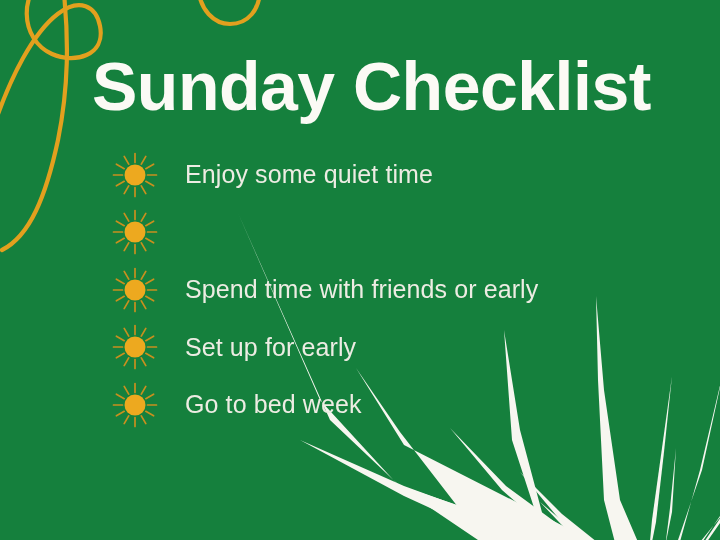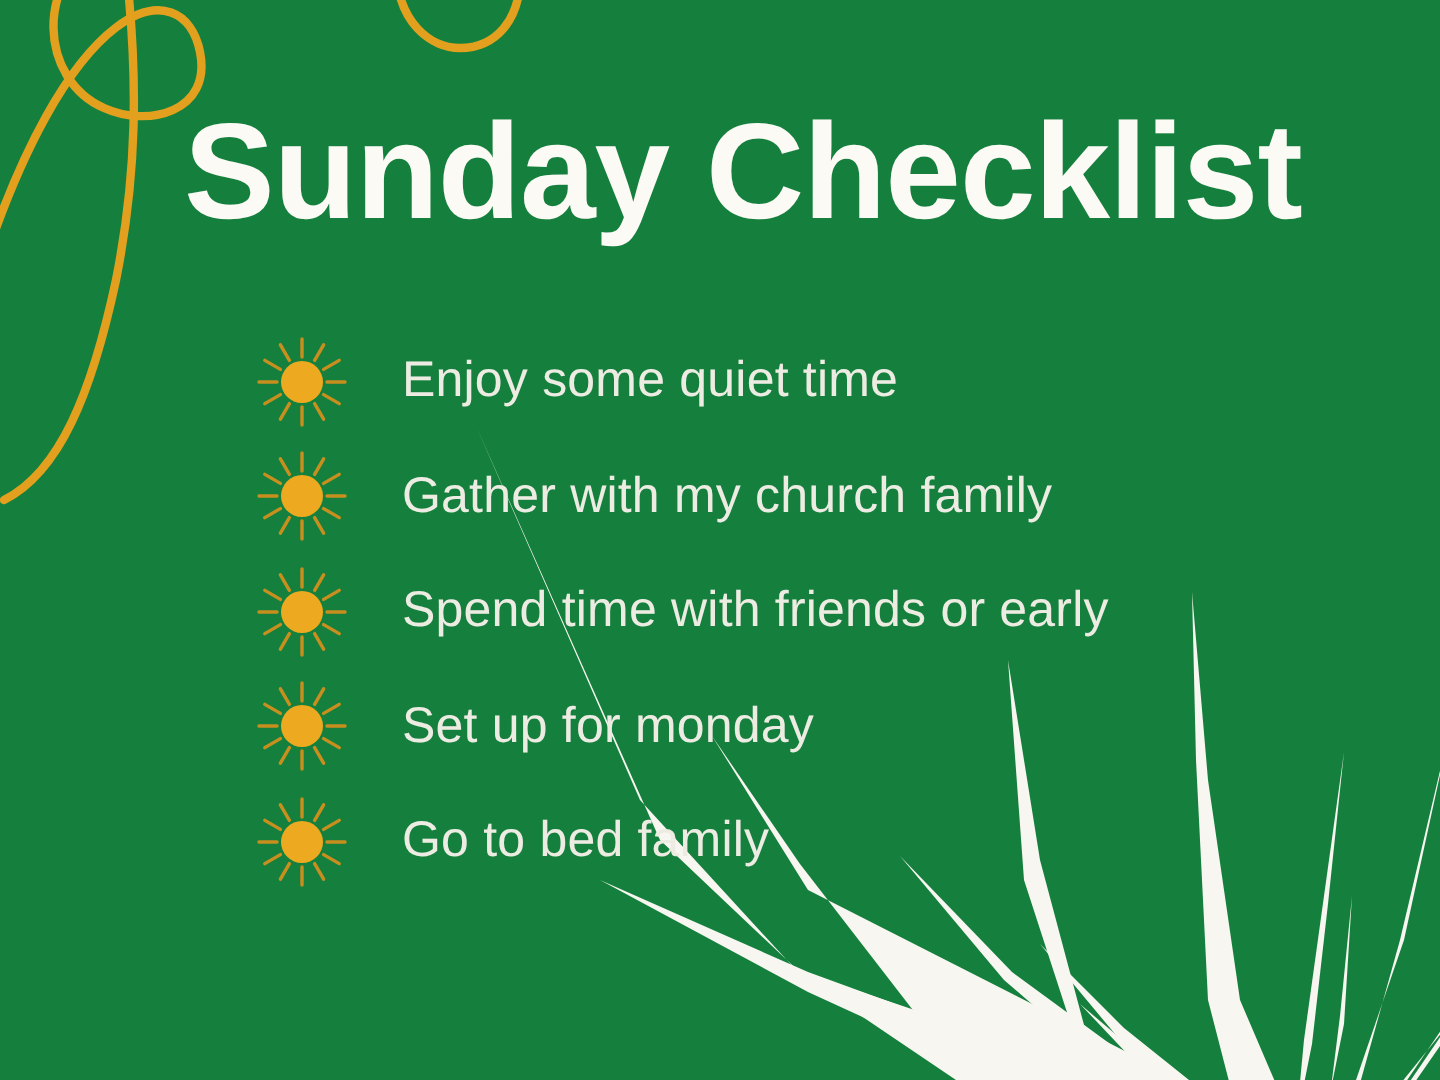--- a/index.html
+++ b/index.html
@@ -50,21 +50,21 @@
     font-weight: 700;
     letter-spacing: -0.5px;
     color: #fbfaf5;
     white-space: nowrap;
   }
 
   .checklist {
     position: absolute;
     left: 108px;
     top: 146px;
-    margin: 16px;
+    margin: 0;
     padding: 0;
     list-style: none;
   }
 
   .checklist-item {
     display: flex;
     align-items: center;
     height: 57.5px;
   }
 
@@ -155,21 +155,20 @@
             <line x1="37.8" y1="33.3" x2="45.6" y2="37.8"></line>
             <line x1="33.3" y1="37.8" x2="37.8" y2="45.6"></line>
             <line x1="27" y1="39.5" x2="27" y2="48.5"></line>
             <line x1="20.7" y1="37.8" x2="16.2" y2="45.6"></line>
             <line x1="16.2" y1="33.3" x2="8.4" y2="37.8"></line>
             <line x1="14.5" y1="27" x2="5.5" y2="27"></line>
             <line x1="16.2" y1="20.7" x2="8.4" y2="16.2"></line>
             <line x1="20.7" y1="16.2" x2="16.2" y2="8.4"></line>
           </g>
         </svg>
-        <span class="item-label">Gather with my church family</span>
       </li>
 
       <li class="checklist-item">
         <svg class="sun-icon" viewBox="0 0 54 54" aria-hidden="true">
           <circle cx="27" cy="27" r="10.5" fill="#eda91f"></circle>
           <g stroke="#c98f1e" stroke-width="1.7" stroke-linecap="round">
             <line x1="27" y1="14.5" x2="27" y2="5.5"></line>
             <line x1="33.3" y1="16.2" x2="37.8" y2="8.4"></line>
             <line x1="37.8" y1="20.7" x2="45.6" y2="16.2"></line>
             <line x1="39.5" y1="27" x2="48.5" y2="27"></line>
@@ -198,39 +197,39 @@
             <line x1="37.8" y1="33.3" x2="45.6" y2="37.8"></line>
             <line x1="33.3" y1="37.8" x2="37.8" y2="45.6"></line>
             <line x1="27" y1="39.5" x2="27" y2="48.5"></line>
             <line x1="20.7" y1="37.8" x2="16.2" y2="45.6"></line>
             <line x1="16.2" y1="33.3" x2="8.4" y2="37.8"></line>
             <line x1="14.5" y1="27" x2="5.5" y2="27"></line>
             <line x1="16.2" y1="20.7" x2="8.4" y2="16.2"></line>
             <line x1="20.7" y1="16.2" x2="16.2" y2="8.4"></line>
           </g>
         </svg>
-        <span class="item-label">Set up for monday</span>
-      </li>
-
-      <li class="checklist-item">
-        <svg class="sun-icon" viewBox="0 0 54 54" aria-hidden="true">
-          <circle cx="27" cy="27" r="10.5" fill="#eda91f"></circle>
-          <g stroke="#c98f1e" stroke-width="1.7" stroke-linecap="round">
-            <line x1="27" y1="14.5" x2="27" y2="5.5"></line>
-            <line x1="33.3" y1="16.2" x2="37.8" y2="8.4"></line>
-            <line x1="37.8" y1="20.7" x2="45.6" y2="16.2"></line>
-            <line x1="39.5" y1="27" x2="48.5" y2="27"></line>
-            <line x1="37.8" y1="33.3" x2="45.6" y2="37.8"></line>
-            <line x1="33.3" y1="37.8" x2="37.8" y2="45.6"></line>
-            <line x1="27" y1="39.5" x2="27" y2="48.5"></line>
-            <line x1="20.7" y1="37.8" x2="16.2" y2="45.6"></line>
-            <line x1="16.2" y1="33.3" x2="8.4" y2="37.8"></line>
-            <line x1="14.5" y1="27" x2="5.5" y2="27"></line>
-            <line x1="16.2" y1="20.7" x2="8.4" y2="16.2"></line>
-            <line x1="20.7" y1="16.2" x2="16.2" y2="8.4"></line>
-          </g>
-        </svg>
-        <span class="item-label">Go to bed family</span>
+        <span class="item-label">Set up for early</span>
+      </li>
+
+      <li class="checklist-item">
+        <svg class="sun-icon" viewBox="0 0 54 54" aria-hidden="true">
+          <circle cx="27" cy="27" r="10.5" fill="#eda91f"></circle>
+          <g stroke="#c98f1e" stroke-width="1.7" stroke-linecap="round">
+            <line x1="27" y1="14.5" x2="27" y2="5.5"></line>
+            <line x1="33.3" y1="16.2" x2="37.8" y2="8.4"></line>
+            <line x1="37.8" y1="20.7" x2="45.6" y2="16.2"></line>
+            <line x1="39.5" y1="27" x2="48.5" y2="27"></line>
+            <line x1="37.8" y1="33.3" x2="45.6" y2="37.8"></line>
+            <line x1="33.3" y1="37.8" x2="37.8" y2="45.6"></line>
+            <line x1="27" y1="39.5" x2="27" y2="48.5"></line>
+            <line x1="20.7" y1="37.8" x2="16.2" y2="45.6"></line>
+            <line x1="16.2" y1="33.3" x2="8.4" y2="37.8"></line>
+            <line x1="14.5" y1="27" x2="5.5" y2="27"></line>
+            <line x1="16.2" y1="20.7" x2="8.4" y2="16.2"></line>
+            <line x1="20.7" y1="16.2" x2="16.2" y2="8.4"></line>
+          </g>
+        </svg>
+        <span class="item-label">Go to bed week</span>
       </li>
 
     </ul>
   </div>
 </div>
 
 </body></html>

